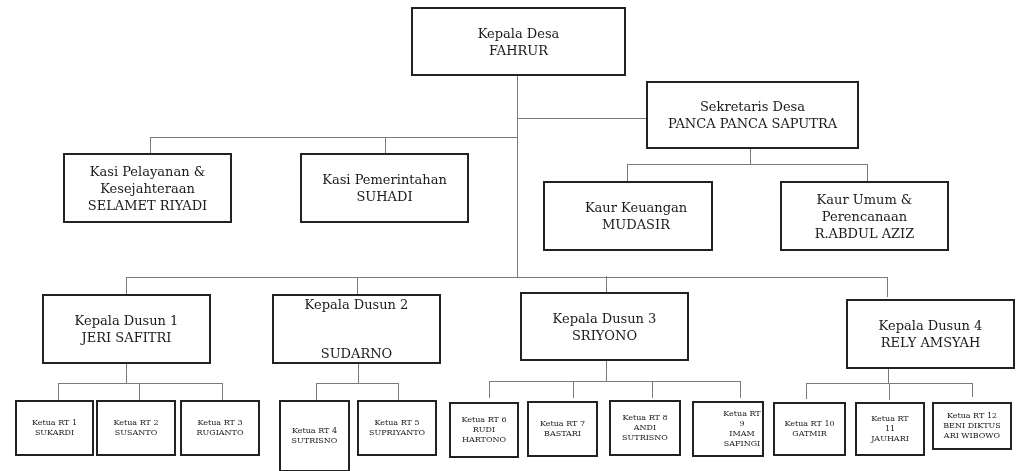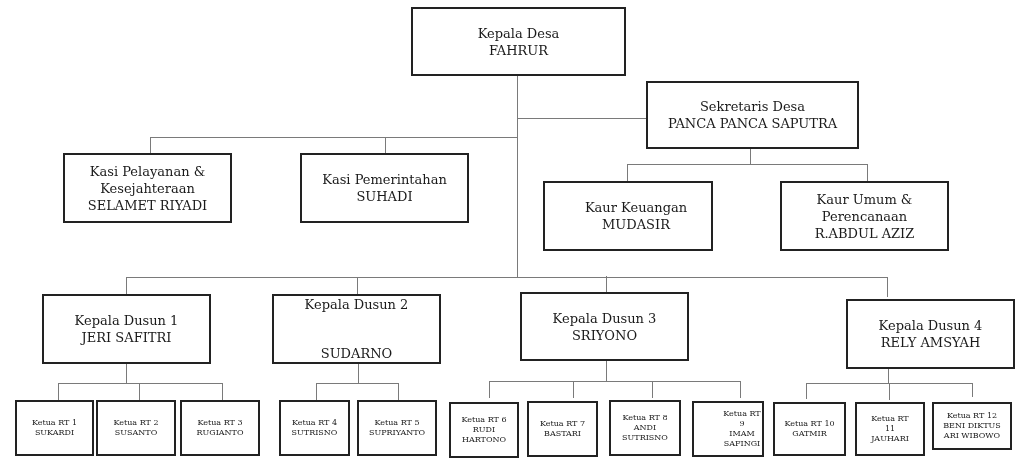--- a/index.html
+++ b/index.html
@@ -117,21 +117,21 @@
 </div>
 <div class="box sm" style="left:96px; top:400px; width:80px; height:56px;">
   <span>Ketua RT 2</span>
   <span>SUSANTO</span>
 </div>
 <div class="box sm" style="left:180px; top:400px; width:80px; height:56px;">
   <span>Ketua RT 3</span>
   <span>RUGIANTO</span>
 </div>
 
-<div class="box sm" style="left:279px; top:400px; width:71px; height:56px;">
+<div class="box sm" style="left:279px; top:400px; width:71px; height:72px;">
   <span>Ketua RT 4</span>
   <span>SUTRISNO</span>
 </div>
 <div class="box sm" style="left:357px; top:400px; width:80px; height:56px;">
   <span>Ketua RT 5</span>
   <span>SUPRIYANTO</span>
 </div>
 
 <div class="box sm" style="left:449px; top:402px; width:70px; height:56px;">
   <span>Ketua RT 6</span>

